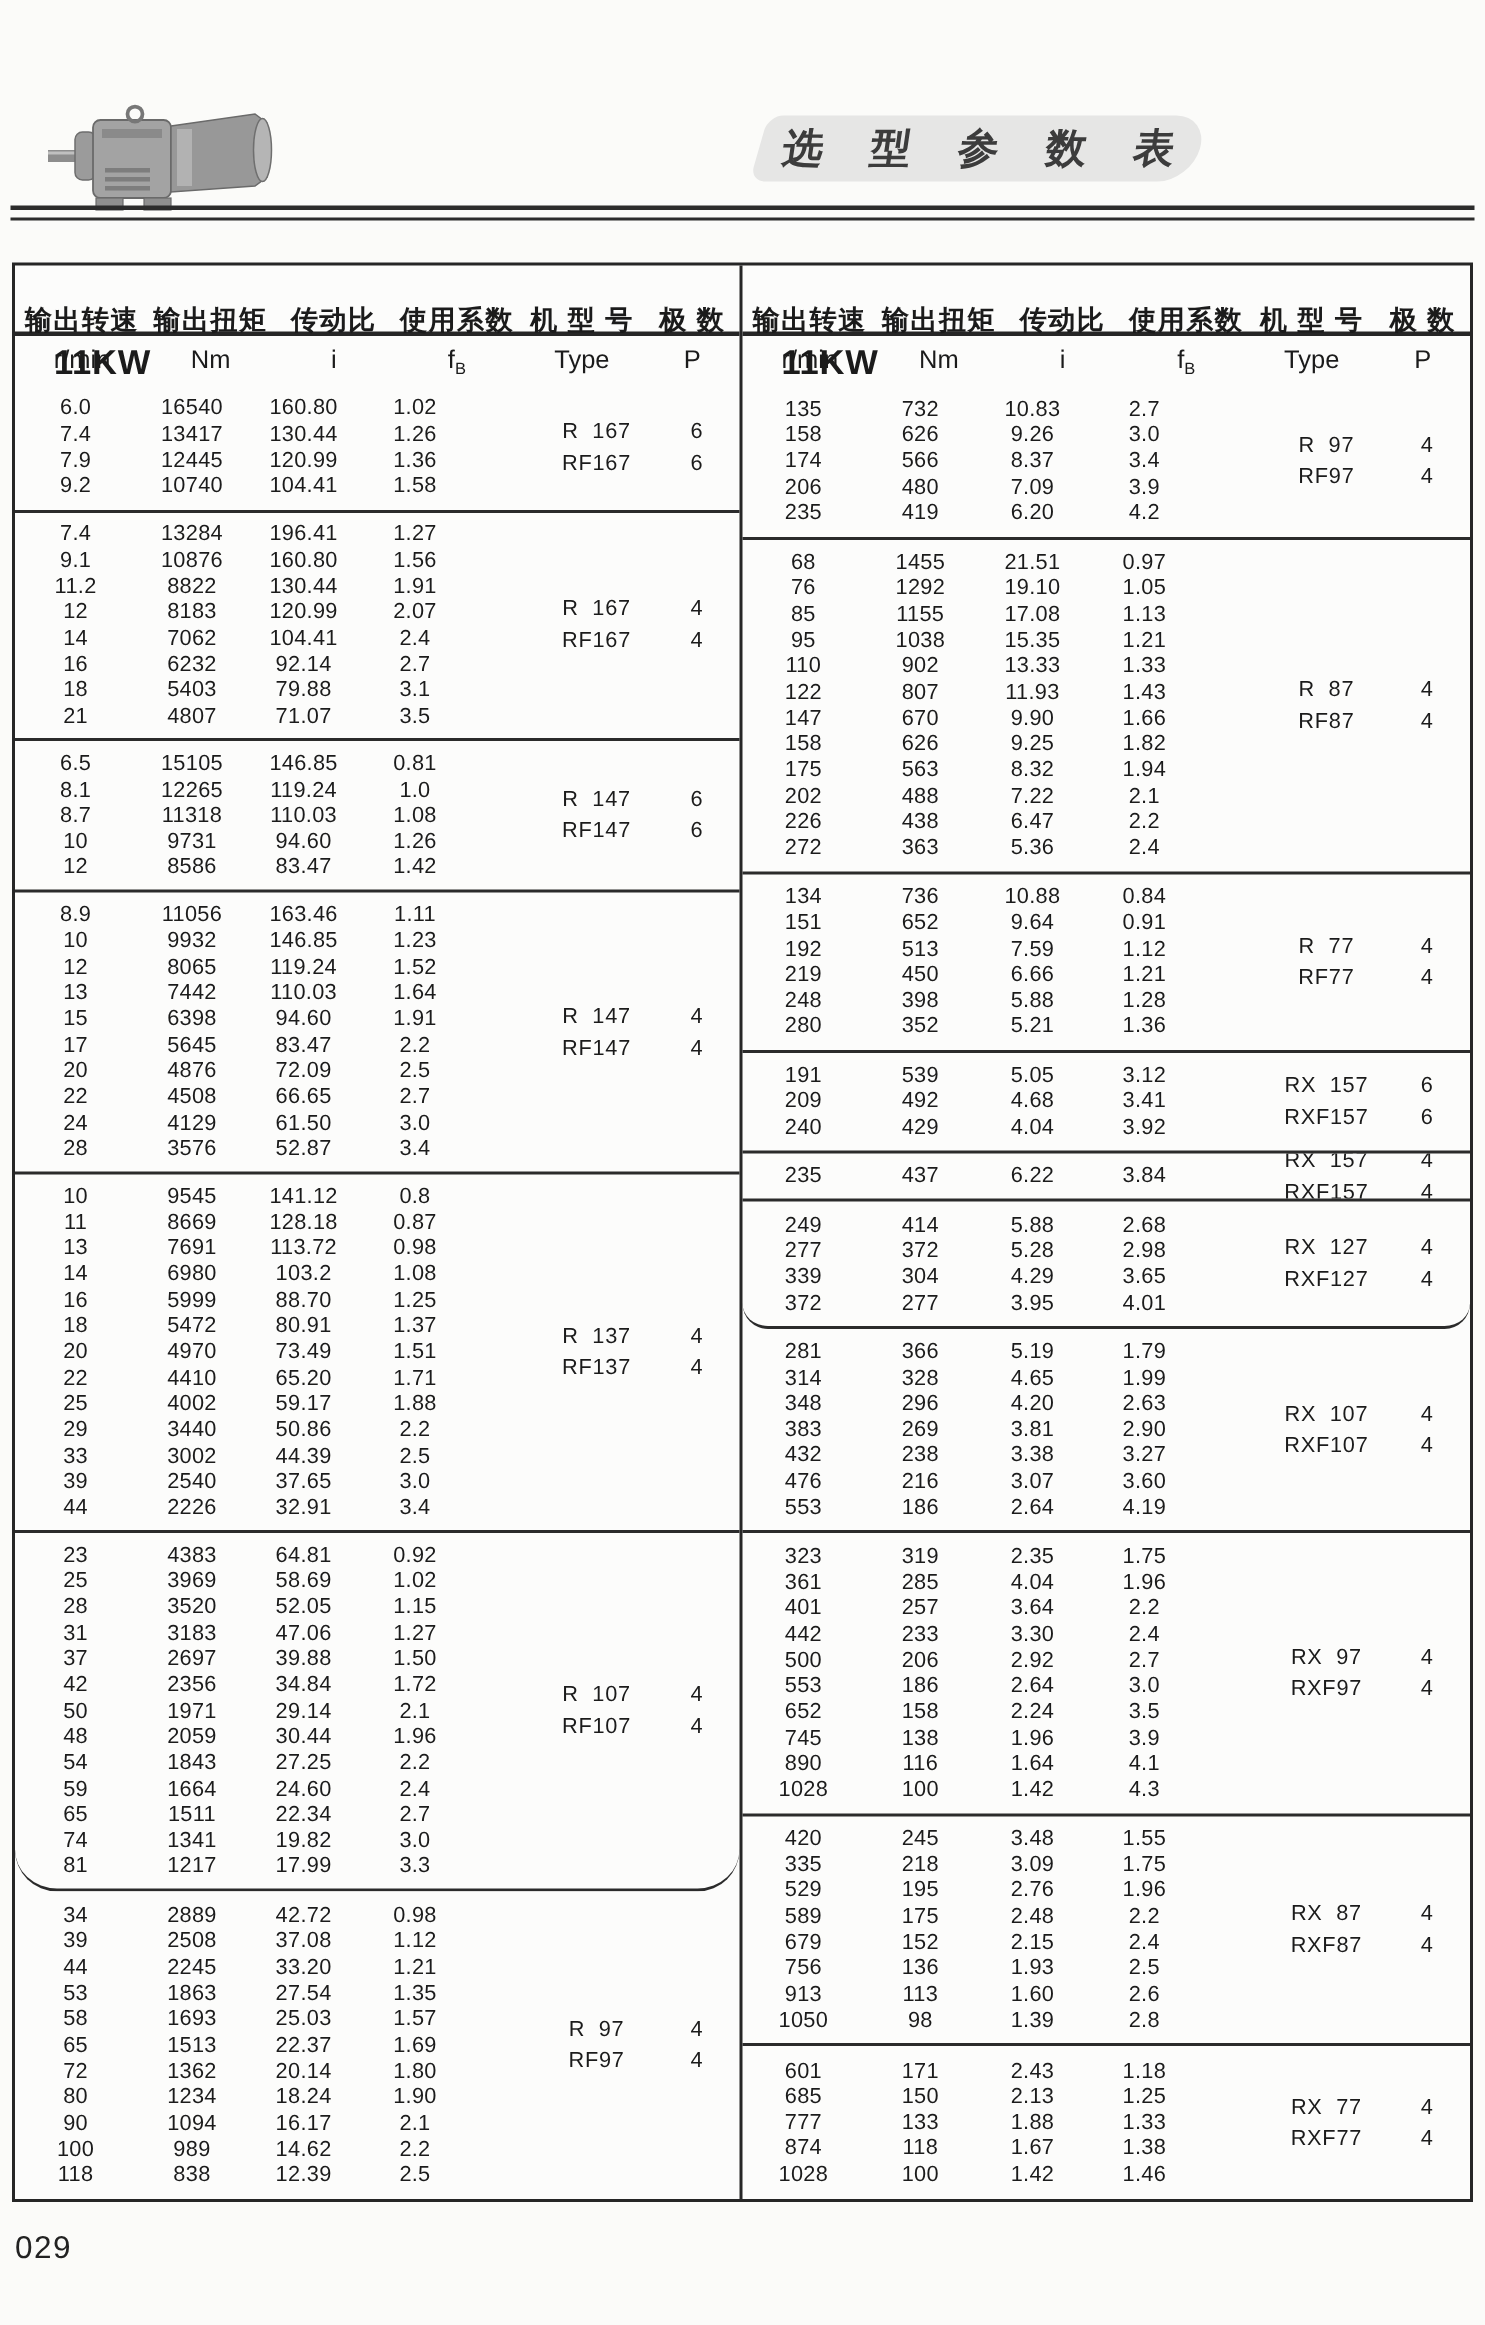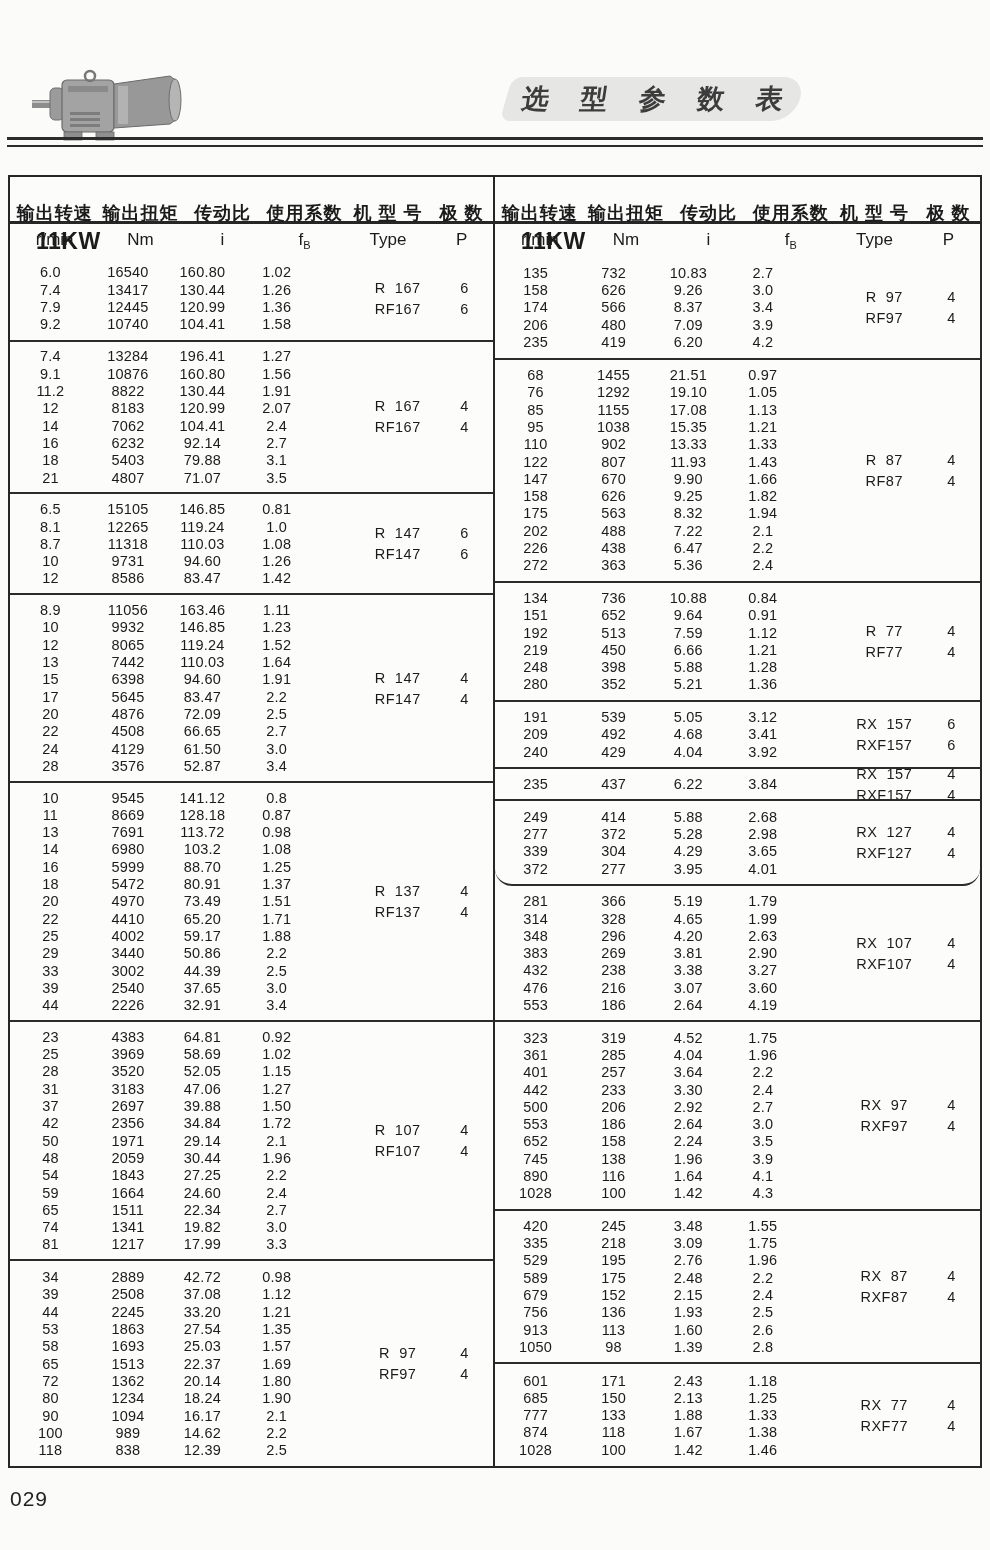--- a/index.html
+++ b/index.html
@@ -443,21 +443,21 @@
                   <span class="type-name">R  137</span>
                   <span class="type-p">4</span>
                 </div>
                 <div class="type-row">
                   <span class="type-name">RF137</span>
                   <span class="type-p">4</span>
                 </div>
               </div>
             </div>
           </div>
-          <div class="section" style="flex: 1 1 238.9px;">
+          <div class="section" style="flex: 1 1 238.9px; border-radius: 28px;">
             <div class="sec-body">
               <div class="nums">
                 <div class="num-row">
                   <span class="cell">23</span>
                   <span class="cell">4383</span>
                   <span class="cell">64.81</span>
                   <span class="cell">0.92</span>
                 </div>
                 <div class="num-row">
                   <span class="cell">25</span>
@@ -989,21 +989,21 @@
                 </div>
               </div>
             </div>
           </div>
           <div class="section" style="flex: 1 1 187px;">
             <div class="sec-body">
               <div class="nums">
                 <div class="num-row">
                   <span class="cell">323</span>
                   <span class="cell">319</span>
-                  <span class="cell">4.52</span>
+                  <span class="cell">2.35</span>
                   <span class="cell">1.75</span>
                 </div>
                 <div class="num-row">
                   <span class="cell">361</span>
                   <span class="cell">285</span>
                   <span class="cell">4.04</span>
                   <span class="cell">1.96</span>
                 </div>
                 <div class="num-row">
                   <span class="cell">401</span>

